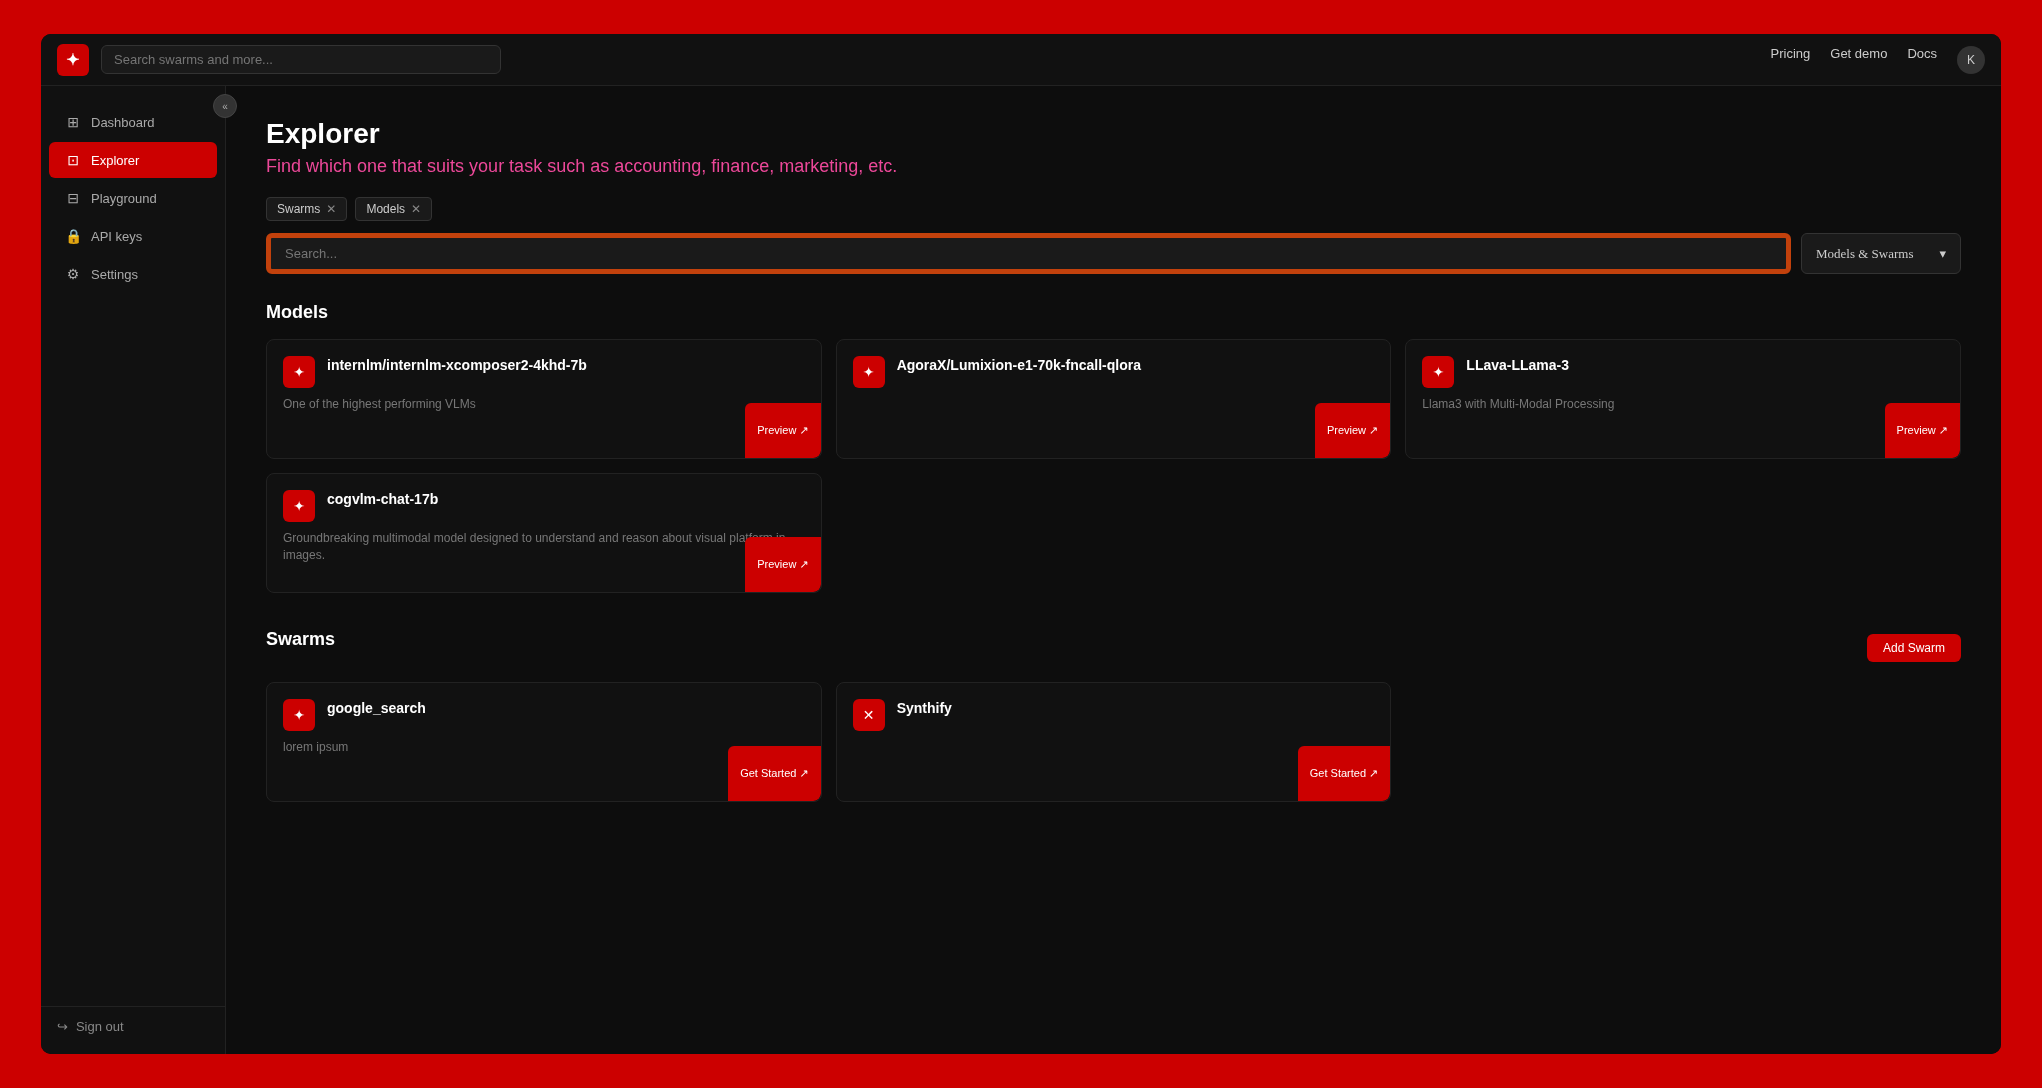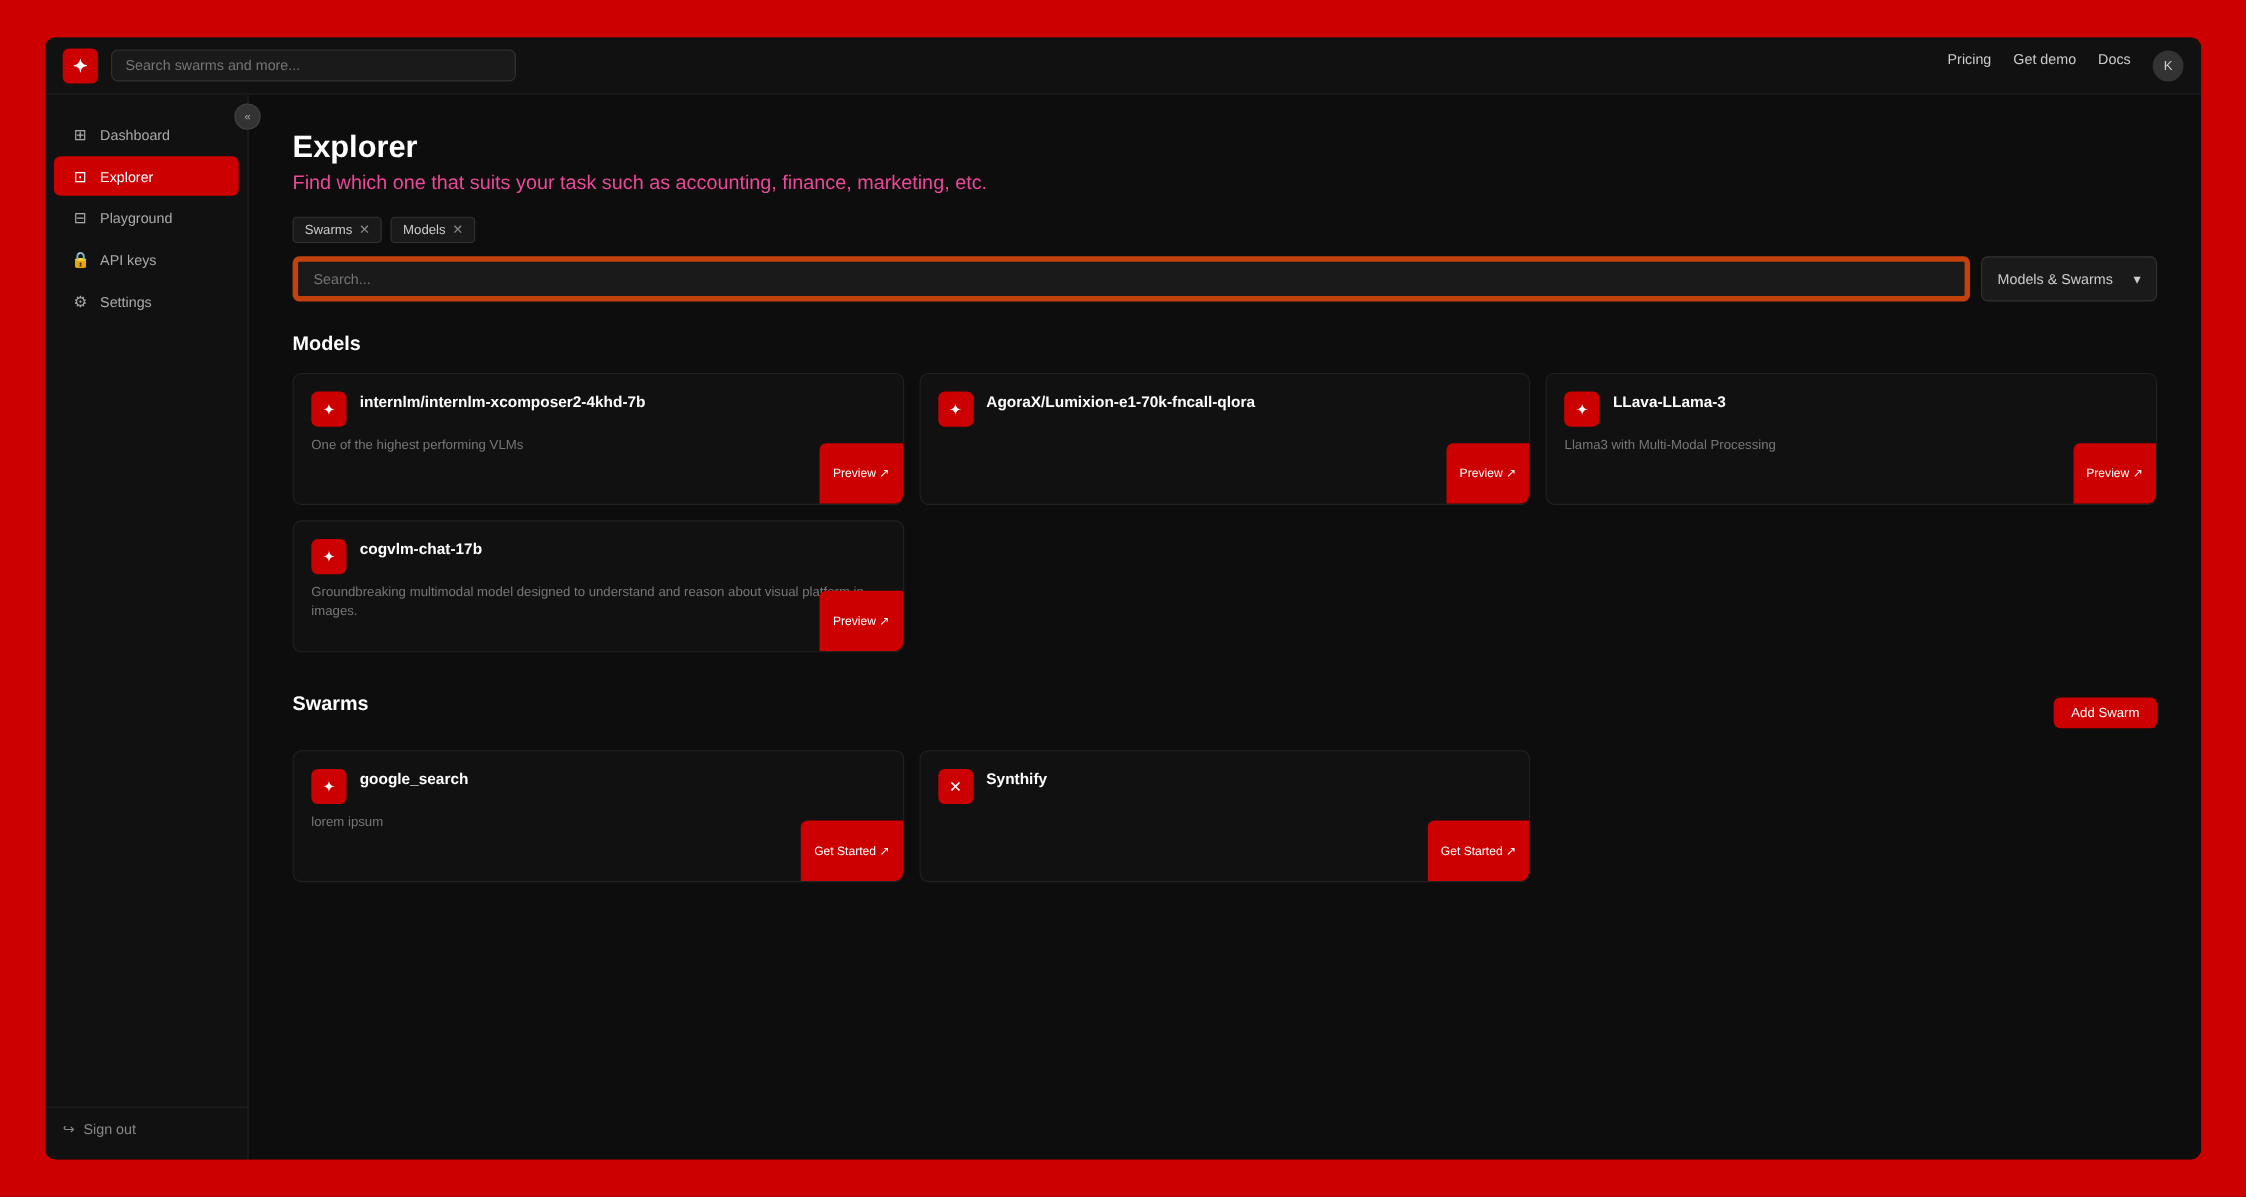--- a/index.html
+++ b/index.html
@@ -43,21 +43,21 @@
       background: #cc0000;
       border-radius: 6px;
       display: flex;
       align-items: center;
       justify-content: center;
       color: white;
       font-weight: bold;
       font-size: 16px;
     }
     .search-bar {
-      width: 368px;
+      width: 400px;
       background: #1a1a1a;
       border: 1px solid #333;
       border-radius: 6px;
       padding: 6px 12px;
       color: #22c55e;
       font-size: 13px;
       outline: none;
     }
     .topbar-right {
       display: flex;
@@ -211,20 +211,21 @@
       border: 1px solid #333;
       border-radius: 6px;
       padding: 8px 14px;
       color: #ccc;
       font-size: 13px;
       min-width: 160px;
       display: flex;
       align-items: center;
       justify-content: space-between;
       cursor: pointer;
+      font-family: Liberation Serif, serif;
     }
     
     .section-title {
       font-size: 18px;
       font-weight: 700;
       color: #fff;
       margin-bottom: 16px;
     }
     
     .cards-grid {

